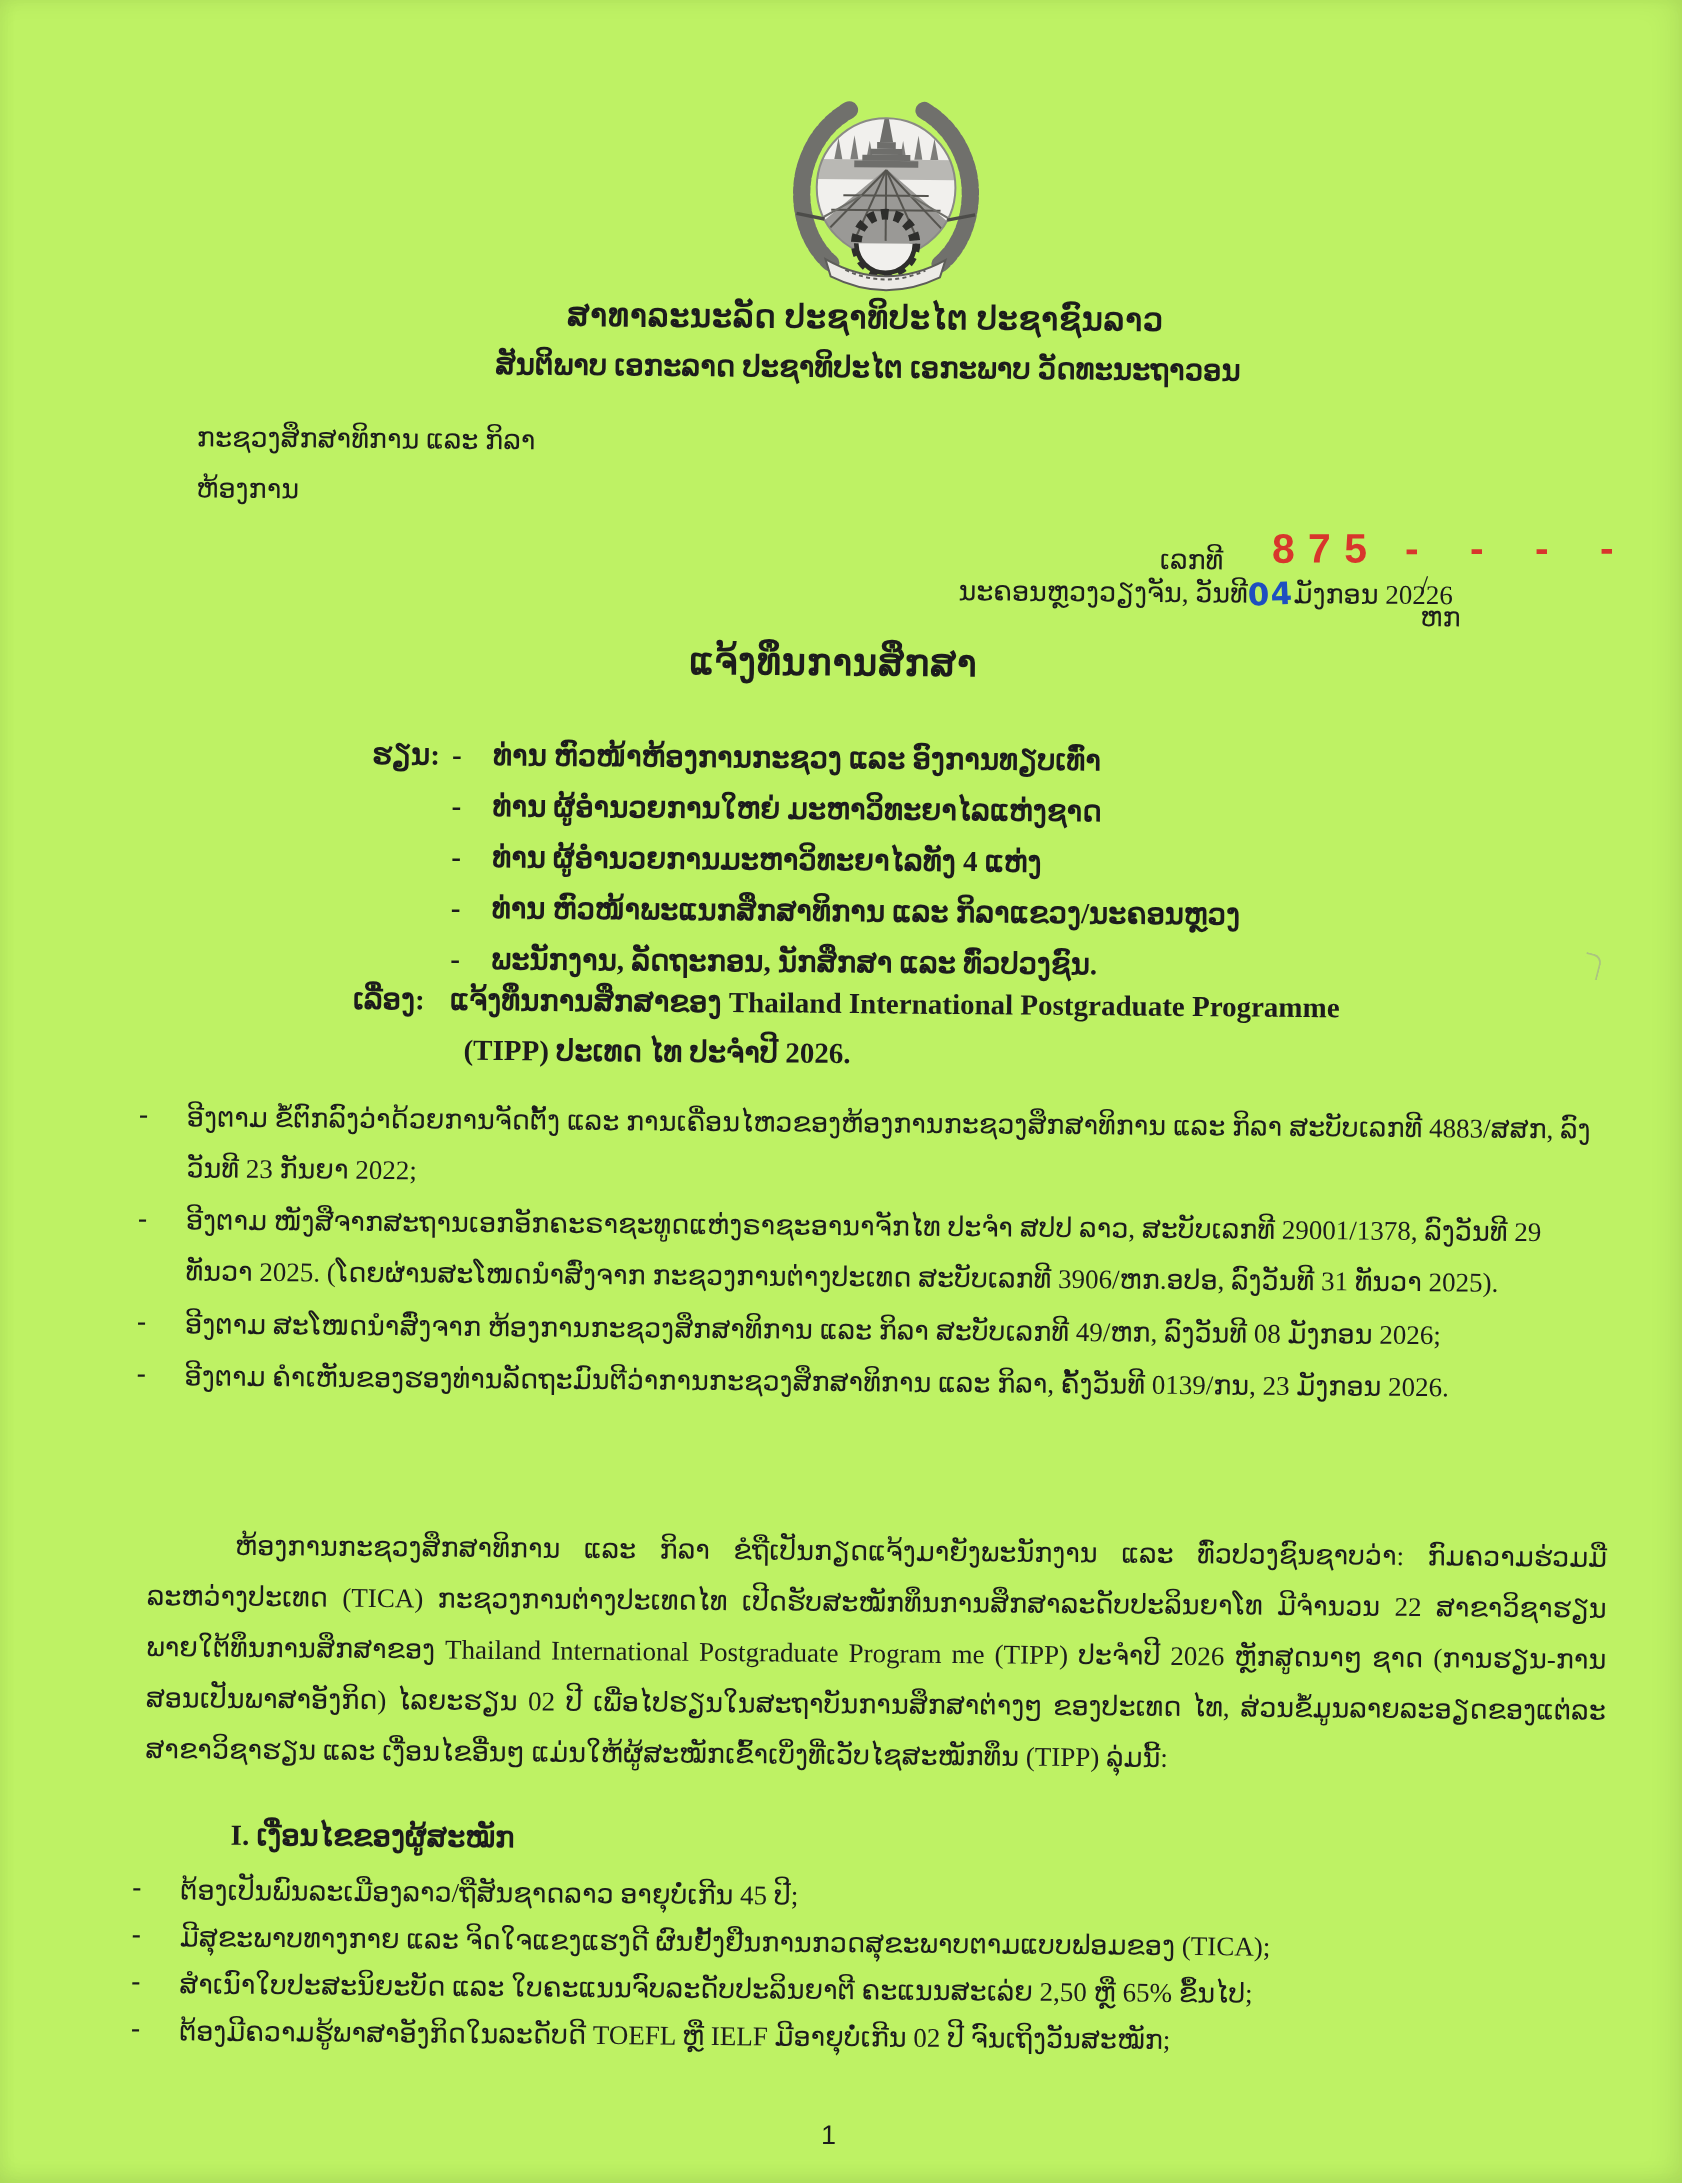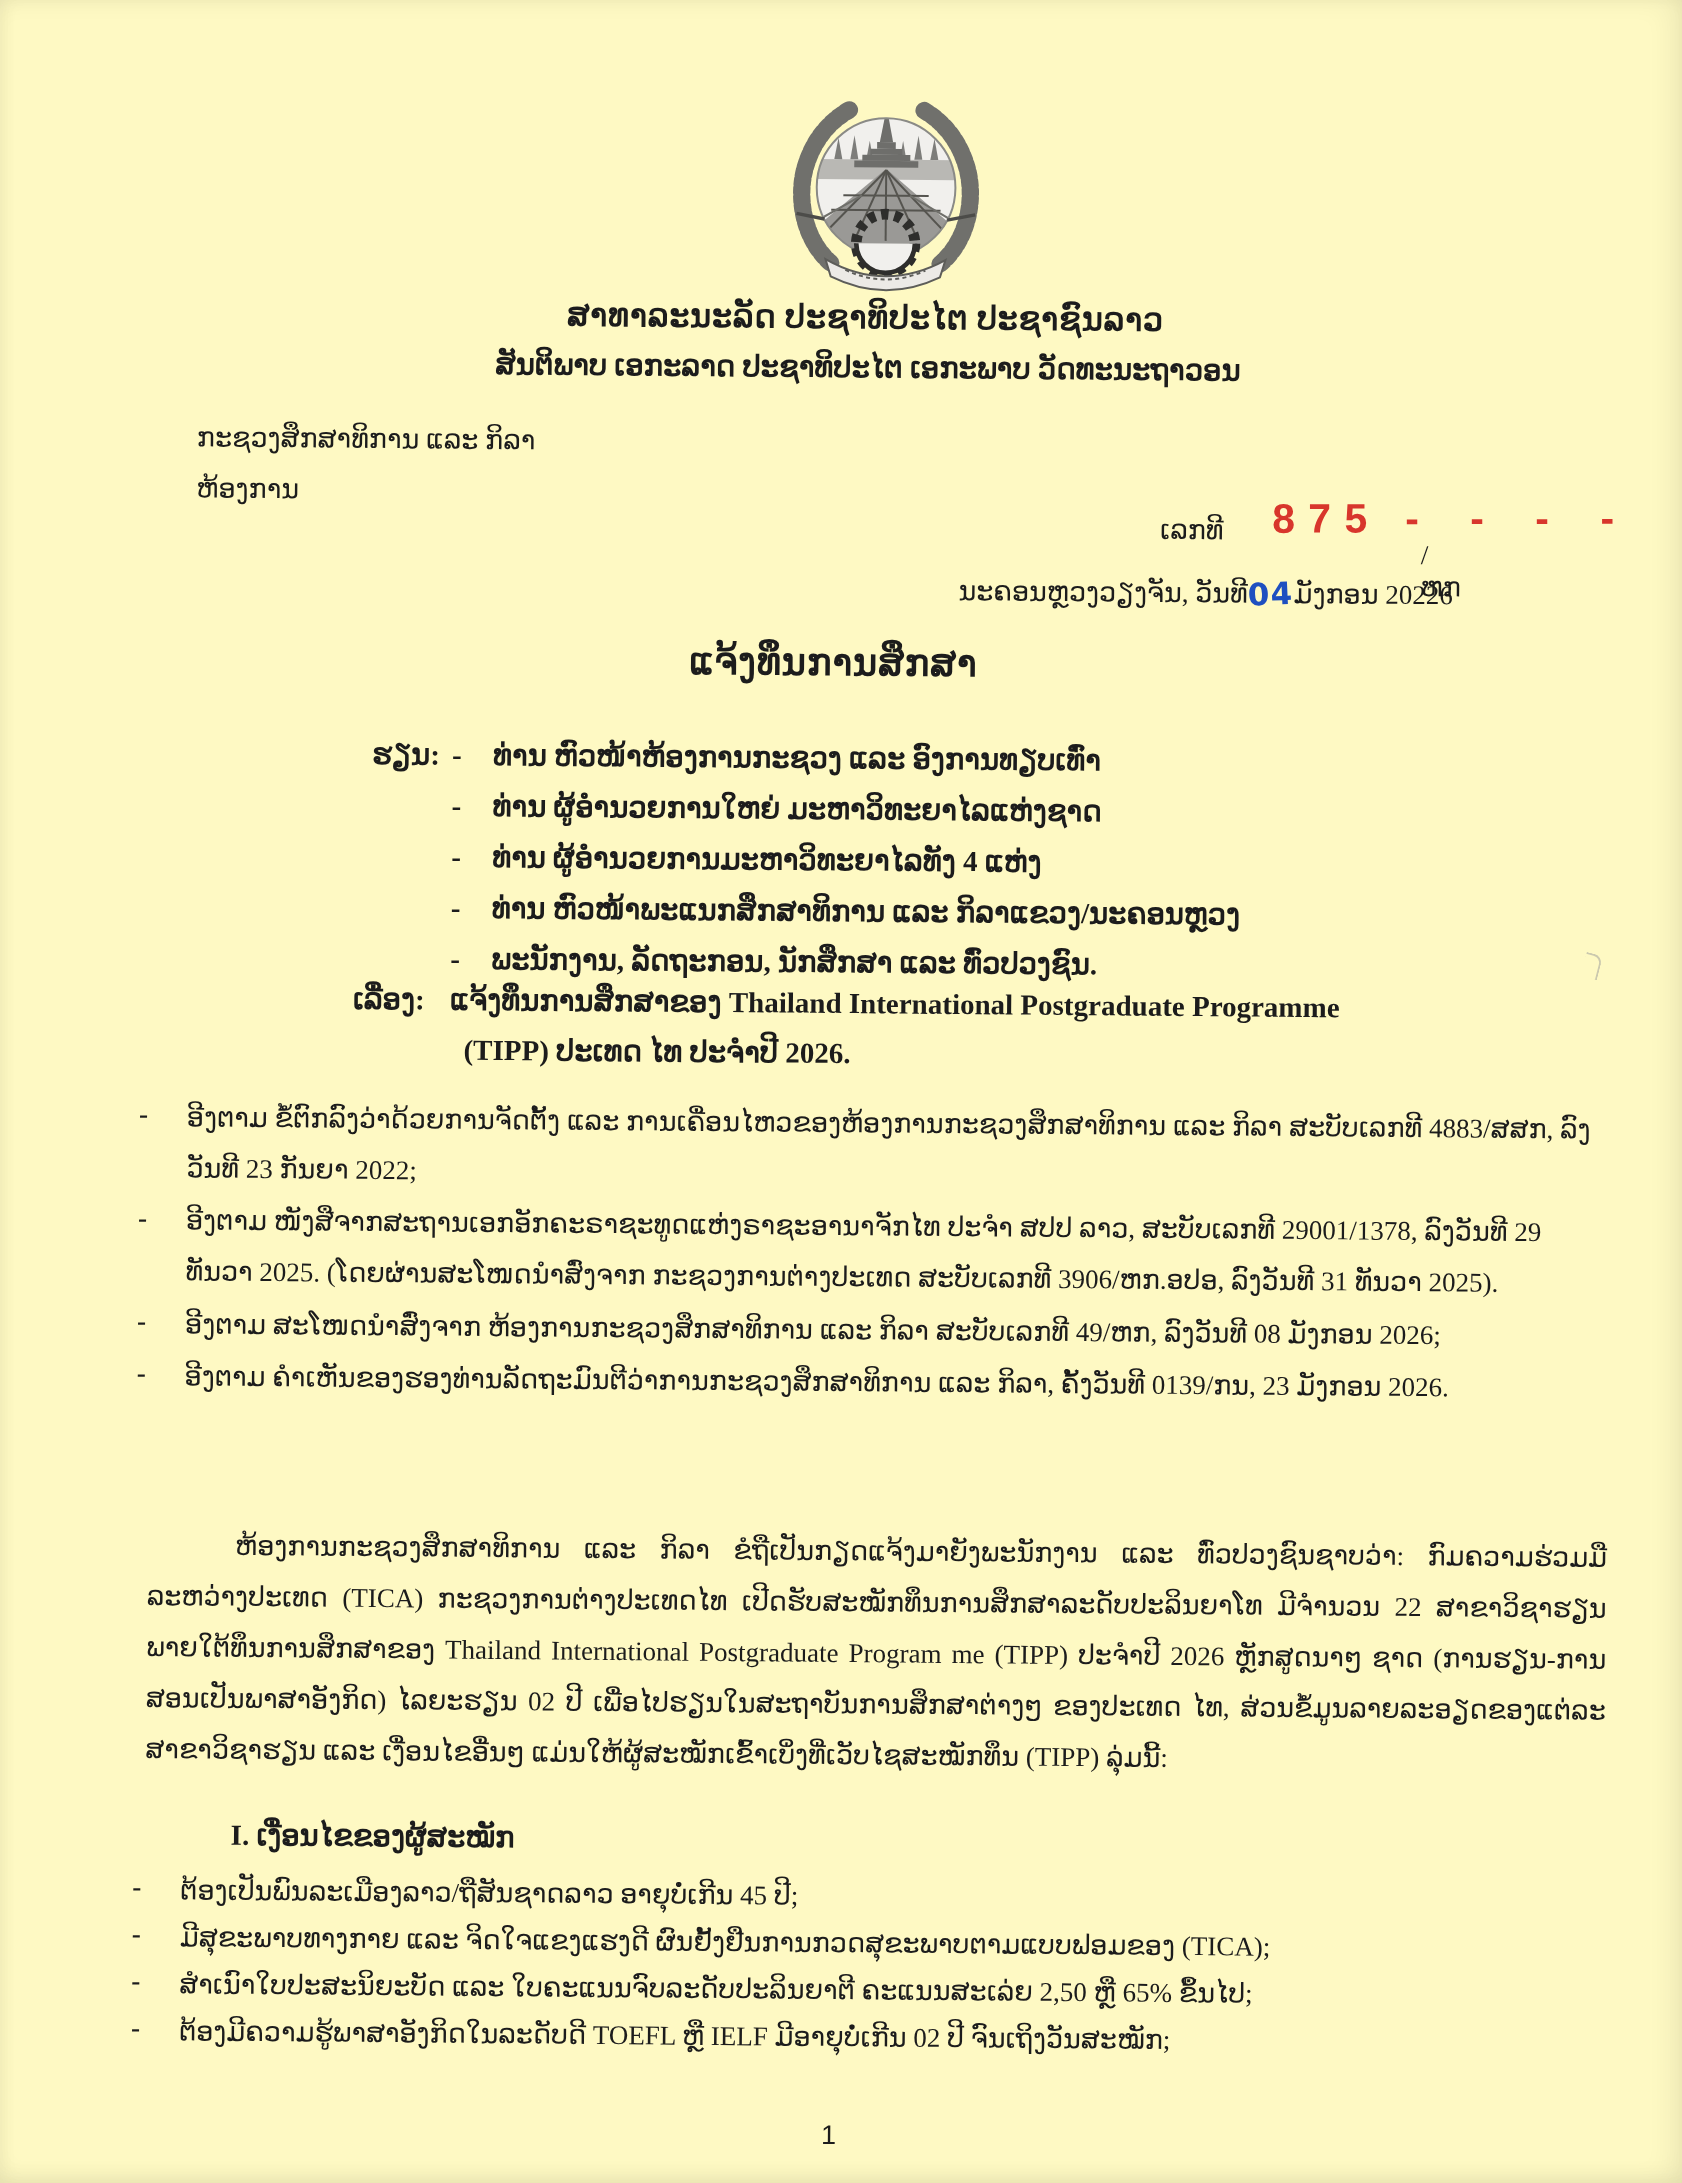--- a/index.html
+++ b/index.html
@@ -1,36 +1,36 @@
 <!DOCTYPE html>
 <html lang="lo" style="font-size:10.7px"><head>
 <meta charset="utf-8">
 <style>
   html,body{margin:0;padding:0;background:#888;}
   .sheet{
     position:relative;
     width:1683px;height:2183px;
     margin:0 auto;
-    background:#fef9c3;
+    background:#bef264;
     overflow:hidden;
     font-family:"Liberation Serif","DejaVu Serif",serif;
     color:#1c1c1c;
     box-shadow:inset -12px 0 27px rgba(0,0,0,.06), inset 0 -9.3px 20px rgba(0,0,0,.04), inset 5.3px 0 16px rgba(0,0,0,.03);
   }
   .tilt{position:absolute;inset:0;transform:rotate(.5deg);transform-origin:50% 30%;}
   .abs{position:absolute;}
 
   .emblem{left:778px;top:95px;width:208px;height:199px;}
 
   .h1{left:0;top:298px;width:1683px;text-align:center;font-size:32px;font-weight:bold;transform:translateX(21px);letter-spacing:0.7px;}
   .h2{left:0;top:350px;width:1683px;text-align:center;font-size:29px;font-weight:bold;transform:translateX(24px);}
 
   .sender{left:195px;top:418px;font-size:27px;line-height:51px;}
 
-  .refrow{left:1159px;top:511px;font-size:27px;}
+  .refrow{left:1159px;top:541px;font-size:27px;}
   .stamp{
     position:absolute;left:112px;top:-21px;
     color:#d8362c;font-size:41px;font-weight:bold;letter-spacing:13.3px;
     font-family:"Liberation Sans","DejaVu Sans",sans-serif;
     white-space:nowrap;transform:rotate(-.6deg);text-align:right;
   }
   .stamp .dashes{letter-spacing:20px;font-weight:bold;}
   .refsuffix{position:absolute;left:261px;top:4px;margin-top:20px;}
 
   .daterow{left:958px;top:570px;font-size:27px;white-space:nowrap;}

